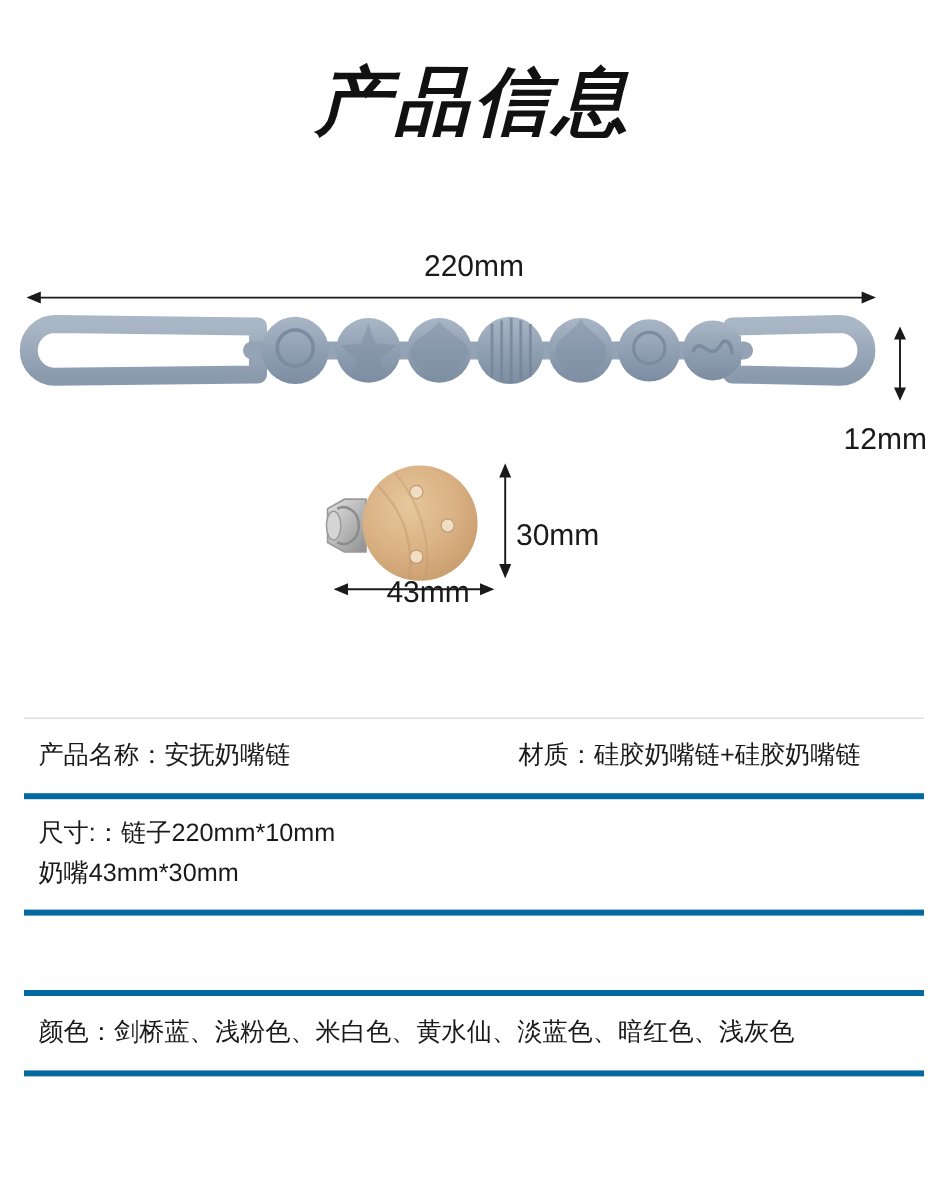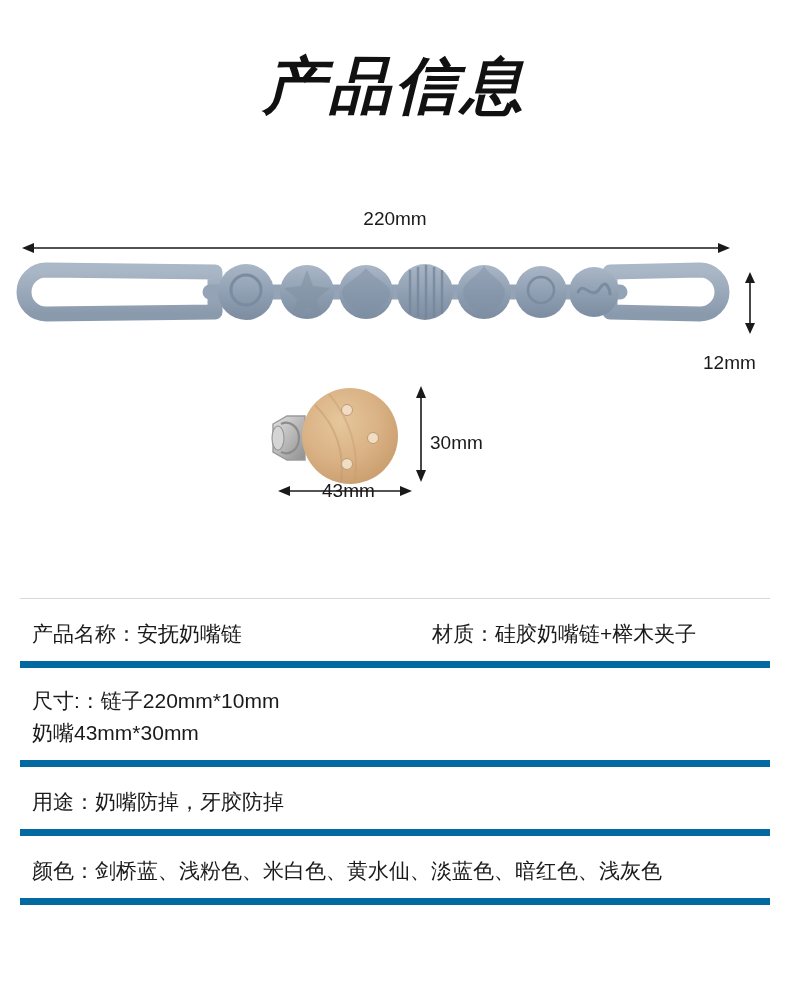--- a/index.html
+++ b/index.html
@@ -25,21 +25,21 @@
     text-align: center;
     font-size: 62px;
     font-weight: bold;
     letter-spacing: 4px;
     color: #111111;
     line-height: 1.1;
     font-style: italic;
   }
   .dim-label {
     position: absolute;
-    font-size: 19px;
+    font-size: 25px;
     color: #1a1a1a;
     white-space: nowrap;
   }
   .label-220 {
     top: 208px;
     left: 0;
     width: 790px;
     text-align: center;
   }
   .label-12 {
@@ -100,23 +100,23 @@
   
   .spec-table {
     position: absolute;
     top: 598px;
     left: 20px;
     width: 750px;
     border-top: 1px solid #d8d8d8;
   }
   .spec-row {
     display: flex;
-    border-bottom: 7px solid #0369a1;
+    border-bottom: 5px solid #0369a1;
     min-height: 62px;
-    align-items: flex-end;
+    align-items: center;
   }
   .spec-row.tall { min-height: 92px; }
   .spec-cell {
     font-size: 21px;
     color: #1a1a1a;
     line-height: 1.55;
     padding: 10px 4px 10px 12px;
     box-sizing: border-box;
     white-space: pre-line;
   }
@@ -231,29 +231,28 @@
     <polygon points="0,6 12,1 12,11" fill="#1a1a1a"></polygon>
     <polygon points="134,6 122,1 122,11" fill="#1a1a1a"></polygon>
   </svg>
   <div class="dim-label label-43">43mm</div>
 </div>
 
 <div class="spec-table">
 
   <div class="spec-row">
     <div class="spec-cell cell-left">产品名称：安抚奶嘴链</div>
-    <div class="spec-cell cell-right">材质：硅胶奶嘴链+榉木夹子</div>
+    <div class="spec-cell cell-right">材质：硅胶奶嘴链+硅胶奶嘴链</div>
   </div>
 
   <div class="spec-row tall">
     <div class="spec-cell cell-left">尺寸:：链子220mm*10mm
             奶嘴43mm*30mm</div>
   </div>
 
   <div class="spec-row">
-    <div class="spec-cell cell-right">用途：奶嘴防掉，牙胶防掉</div>
   </div>
 
   <div class="spec-row">
     <div class="spec-cell cell-full">颜色：剑桥蓝、浅粉色、米白色、黄水仙、淡蓝色、暗红色、浅灰色</div>
   </div>
 
 </div>
 
 </body></html>

